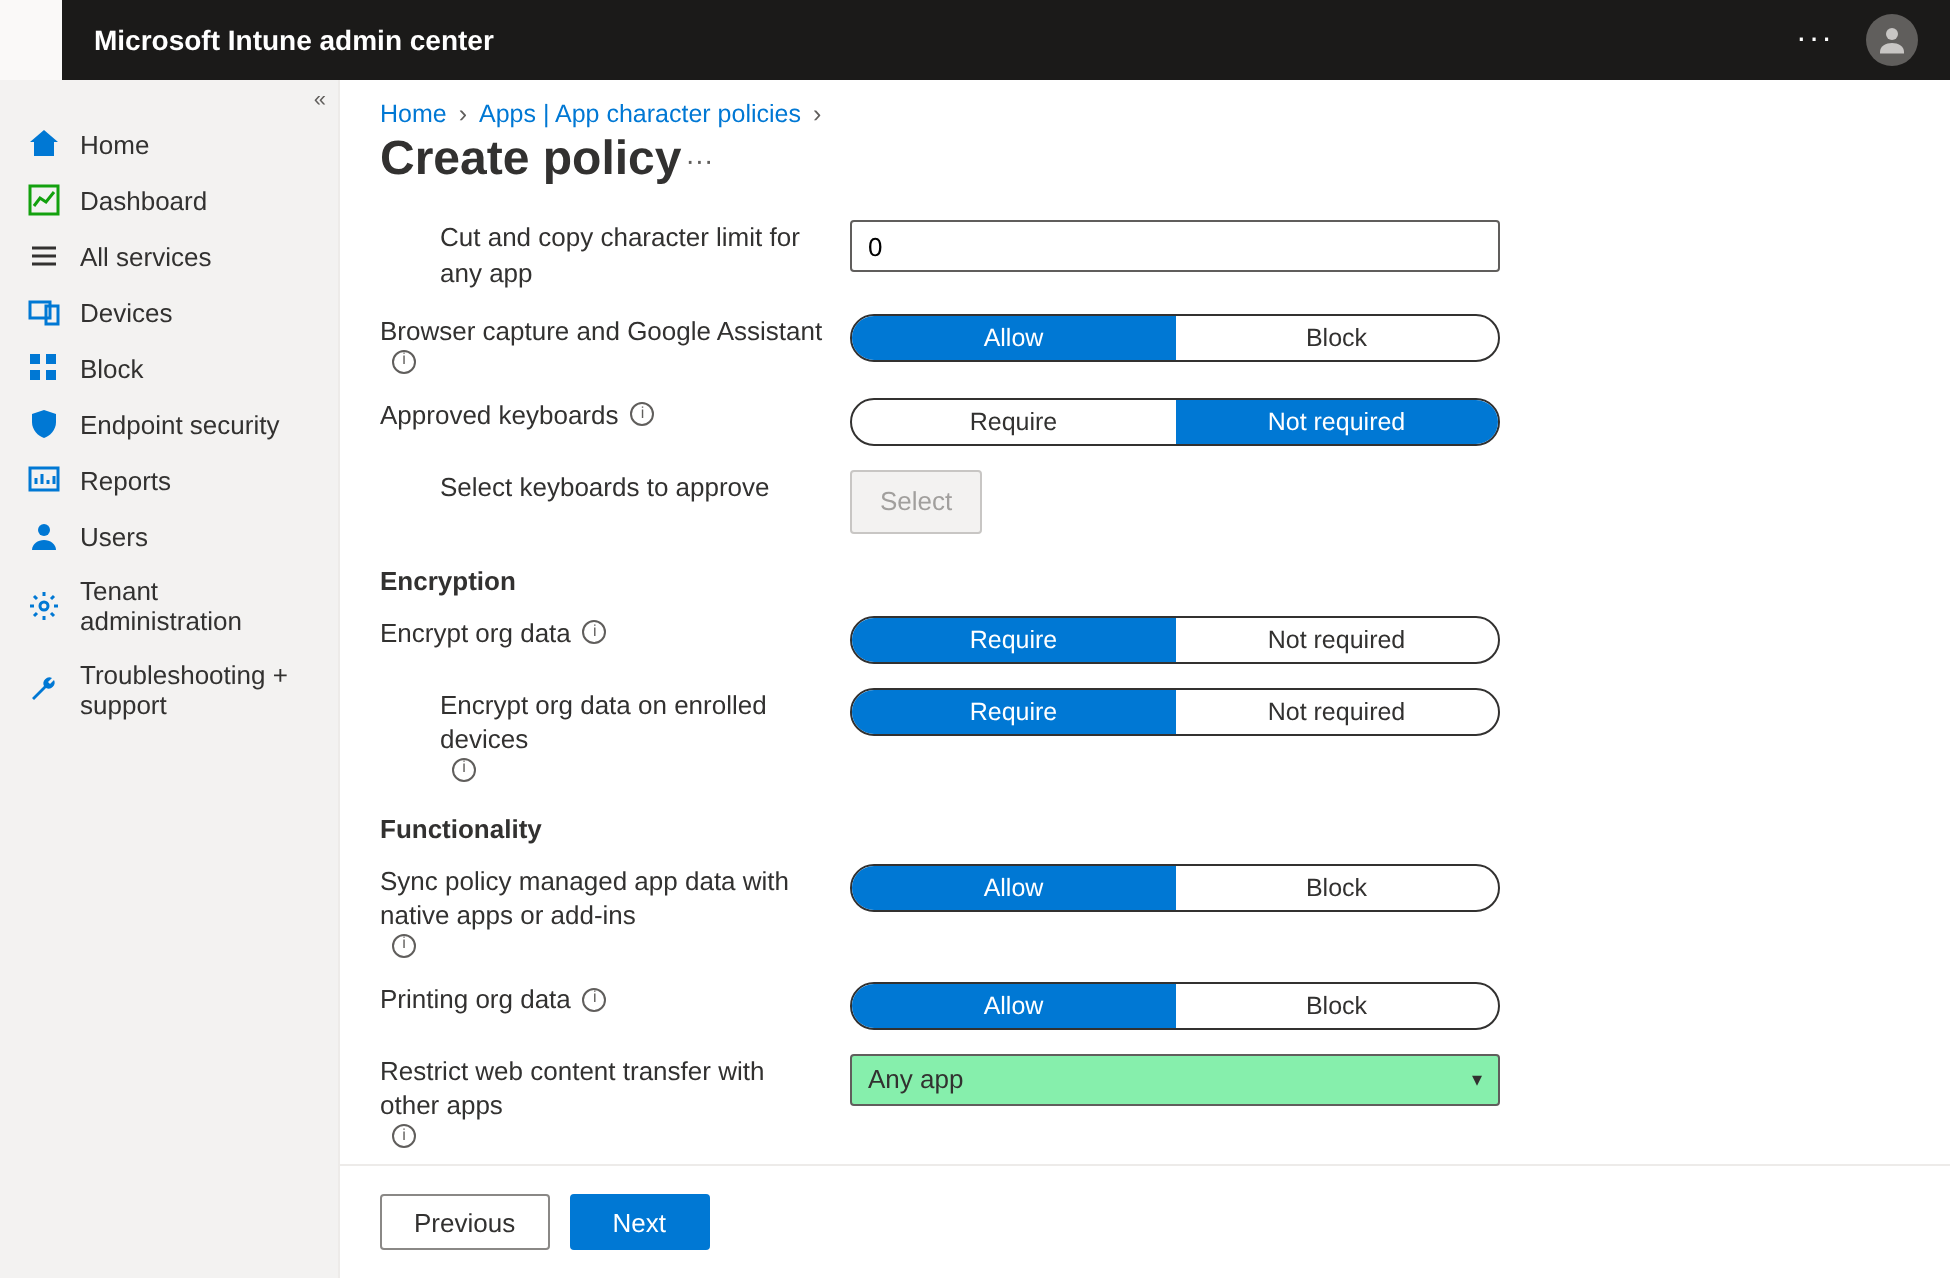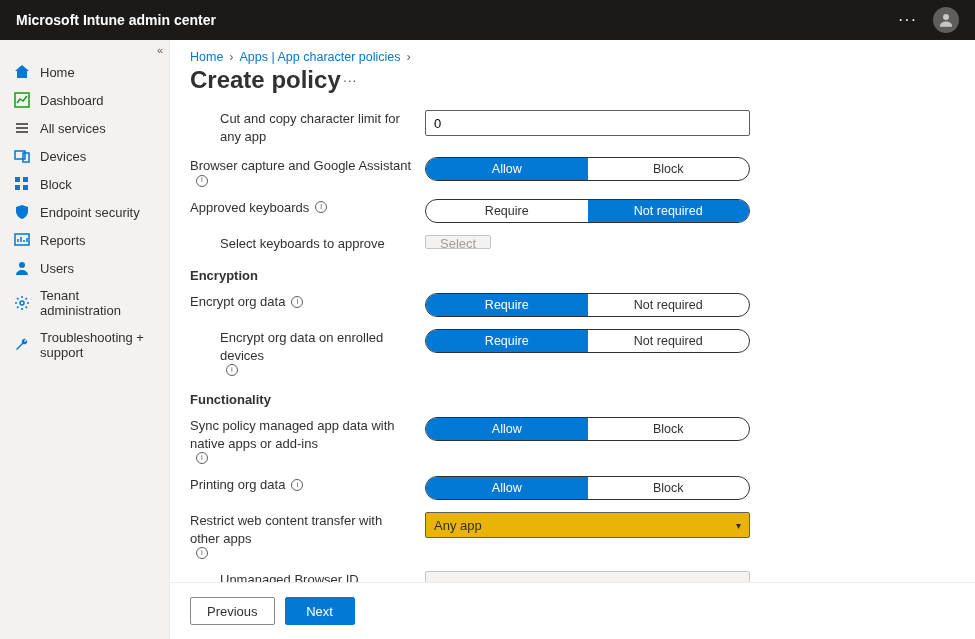--- a/index.html
+++ b/index.html
@@ -1,19 +1,19 @@
 <!DOCTYPE html>
 <html><head>
 <meta charset="utf-8">
 <style>
   * { box-sizing: border-box; margin: 0; padding: 0; font-family: "Segoe UI", -apple-system, sans-serif; }
   body { width: 975px; height: 639px; overflow: hidden; background: #faf9f8; color: #323130; font-size: 13px; }
 
   
-  .topbar { height: 40px; background: #1b1a19; color: #fff; display: flex; align-items: center; padding: 0 16px; justify-content: space-between; }
+  .topbar { height: 40px; background: #1b1a19; color: #fff; display: flex; align-items: center; padding: 0 16px; justify-content: space-between; margin-left: 31px; }
   .topbar-left { font-size: 14px; font-weight: 600; }
   .topbar-right { display: flex; align-items: center; gap: 16px; }
   .more-dots { font-size: 16px; letter-spacing: 1px; cursor: pointer; }
   .avatar { width: 26px; height: 26px; border-radius: 50%; background: #605e5c; display:flex; align-items:center; justify-content:center; }
   .avatar svg { width: 18px; height: 18px; fill: #c8c6c4; }
 
   
   .shell { display: flex; height: calc(639px - 40px); }
 
   
@@ -41,30 +41,30 @@
   .ctrl-col { width: 325px; }
   .info-icon { width:12px; height:12px; border:1px solid #605e5c; border-radius:50%; display:inline-flex; align-items:center; justify-content:center; font-size:8px; color:#605e5c; margin-left:6px; flex-shrink:0; cursor:help;}
 
   .section-head { font-weight:600; font-size:13px; padding: 10px 0 4px 0; }
 
   
   .text-input { width: 100%; height: 26px; border: 1px solid #605e5c; border-radius: 2px; padding: 0 8px; font-size:13px; background:#fff; }
   .text-input[disabled] { background: #f3f2f1; border-color:#c8c6c4; color:#a19f9d; }
 
   
-  .select { width:100%; height:26px; border:1px solid #605e5c; border-radius:2px; background:#eab308; display:flex; align-items:center; justify-content:space-between; padding:0 8px; cursor:pointer; font-size:13px;}
+  .select { width:100%; height:26px; border:1px solid #605e5c; border-radius:2px; background:#86efac; display:flex; align-items:center; justify-content:space-between; padding:0 8px; cursor:pointer; font-size:13px;}
   .select .chev { font-size:10px; color:#323130; }
 
   
   .pill { width:100%; height:24px; border:1px solid #323130; border-radius:14px; display:flex; overflow:hidden; cursor:pointer; background:#fff;}
   .pill-half { flex:1; display:flex; align-items:center; justify-content:center; font-size:12.5px; color:#323130; }
   .pill-half.active { background:#0078d4; color:#fff; }
 
   
-  .btn-select { height:14px; padding:0 14px; border:1px solid #c8c6c4; background:#f3f2f1; color:#a19f9d; font-size:13px; cursor:not-allowed; border-radius:2px;}
+  .btn-select { height:32px; padding:0 14px; border:1px solid #c8c6c4; background:#f3f2f1; color:#a19f9d; font-size:13px; cursor:not-allowed; border-radius:2px;}
 
   
   .footer { border-top:1px solid #edebe9; padding:14px 20px; display:flex; gap:10px; background:#fff;}
   .btn { height:28px; min-width:70px; padding:0 16px; font-size:13px; border-radius:2px; cursor:pointer;}
   .btn-secondary { background:#fff; border:1px solid #8a8886; color:#323130; }
   .btn-primary { background:#0078d4; border:1px solid #0078d4; color:#fff; }
 
   
 </style>
 </head>

